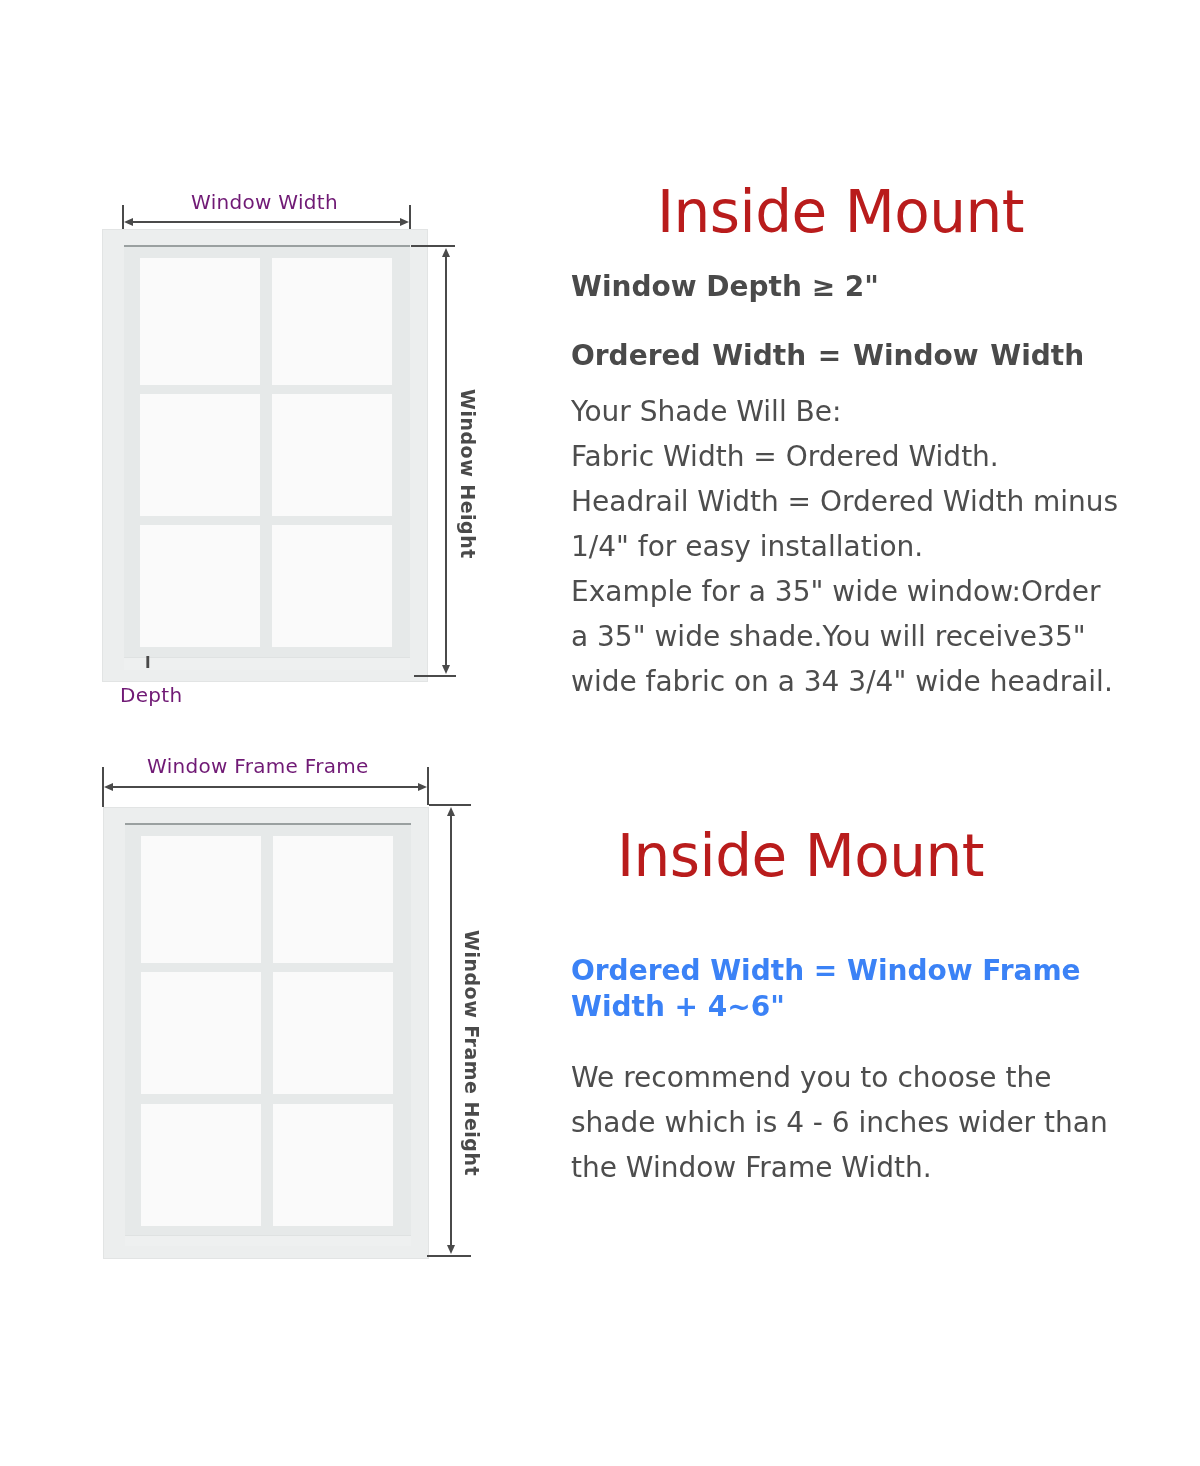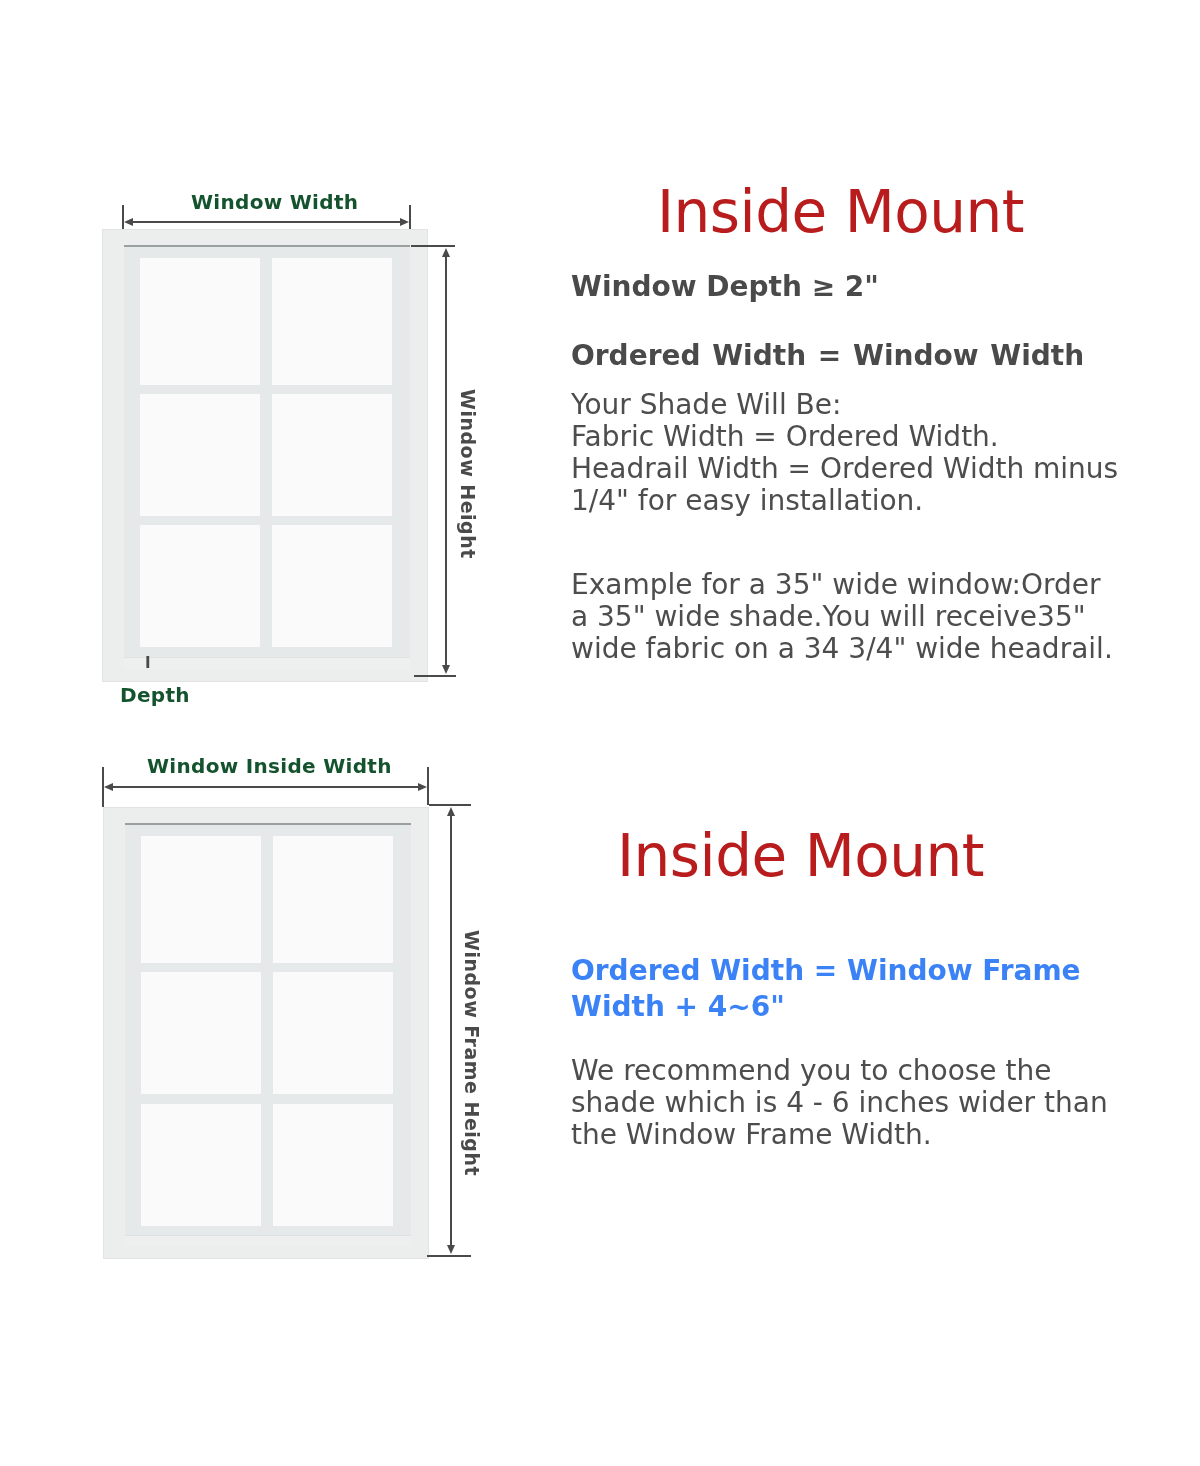--- a/index.html
+++ b/index.html
@@ -14,28 +14,28 @@
     .sill { position: absolute; background: #eef0f0; border-top: 1px solid #dfe2e2; }
 
     
     .line { position: absolute; background: #4a4a4a; }
     .arrow-l, .arrow-r, .arrow-u, .arrow-d { position: absolute; width: 0; height: 0; }
     .arrow-l { border-top: 4px solid transparent; border-bottom: 4px solid transparent; border-right: 9px solid #4a4a4a; }
     .arrow-r { border-top: 4px solid transparent; border-bottom: 4px solid transparent; border-left: 9px solid #4a4a4a; }
     .arrow-u { border-left: 4px solid transparent; border-right: 4px solid transparent; border-bottom: 9px solid #4a4a4a; }
     .arrow-d { border-left: 4px solid transparent; border-right: 4px solid transparent; border-top: 9px solid #4a4a4a; }
 
-    .dim-label { position: absolute; font-size: 20px; font-weight: bold; color: #14532d; white-space: nowrap; letter-spacing: 0.3px; }
+    .dim-label { position: absolute; font-size: 20px; font-weight: normal; color: #701a75; white-space: nowrap; letter-spacing: 0.3px; }
     .vert-label { position: absolute; font-size: 19px; font-weight: bold; color: #4a4a4a; white-space: nowrap;
                   transform: rotate(90deg); transform-origin: left top; letter-spacing: 0.5px; }
 
     
     .title { position: absolute; font-size: 58px; color: #b91c1c; white-space: nowrap; font-weight: 500; letter-spacing: -0.5px; }
     .bold-line { position: absolute; font-size: 28px; font-weight: bold; color: #4a4a4a; white-space: nowrap; }
-    .para { position: absolute; font-size: 28px; color: #4d4d4d; line-height: 32px; white-space: pre-line; width: 600px; }
+    .para { position: absolute; font-size: 28px; color: #4d4d4d; line-height: 45px; white-space: pre-line; width: 600px; }
     .bold-para { position: absolute; font-size: 28px; font-weight: bold; color: #3b82f6; line-height: 36px; white-space: pre-line; width: 600px; }
   </style>
 </head>
 <body>
 
 <div>
 
   <div class="dim-label" style="left:191px; top:190px;">Window Width</div>
   <div class="line" style="left:122px; top:205px; width:2px; height:40px;"></div>
   <div class="line" style="left:409px; top:205px; width:2px; height:40px;"></div>
@@ -71,21 +71,21 @@
   <div class="para" style="left:571px; top:389px;">Your Shade Will Be:
 Fabric Width = Ordered Width.
 Headrail Width = Ordered Width minus
 1/4" for easy installation.</div>
   <div class="para" style="left:571px; top:569px;">Example for a 35" wide window:Order
 a 35" wide shade.You will receive35"
 wide fabric on a 34 3/4" wide headrail.</div>
 </div>
 
 <div>
-  <div class="dim-label" style="left:147px; top:754px;">Window Inside Width</div>
+  <div class="dim-label" style="left:147px; top:754px;">Window Frame Frame</div>
   <div class="line" style="left:102px; top:767px; width:2px; height:40px;"></div>
   <div class="line" style="left:427px; top:767px; width:2px; height:38px;"></div>
   <div class="line" style="left:110px; top:786px; width:310px; height:2px;"></div>
   <div class="arrow-l" style="left:104px; top:783px;"></div>
   <div class="arrow-r" style="left:418px; top:783px;"></div>
 
   <div class="outer-frame" style="left:103px; top:807px; width:326px; height:452px;"></div>
   <div class="inner-frame" style="left:125px; top:823px; width:286px; height:418px;"></div>
   <div class="pane" style="left:141px; top:836px; width:120px; height:127px;"></div>
   <div class="pane" style="left:273px; top:836px; width:120px; height:127px;"></div>

